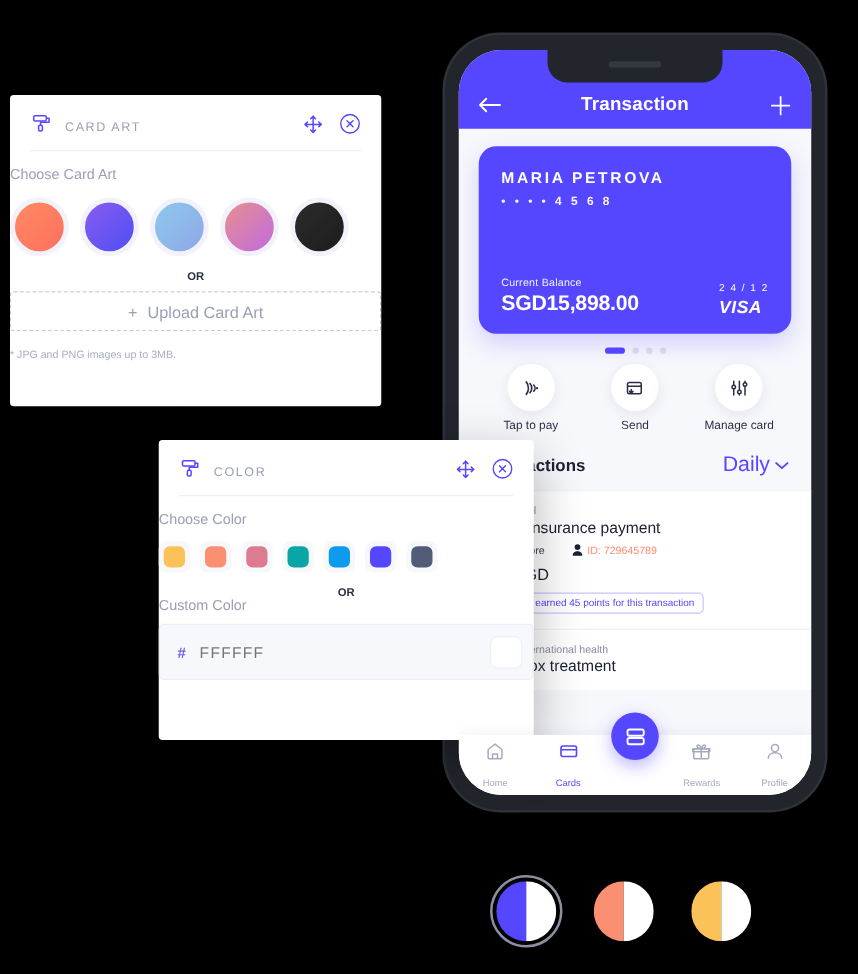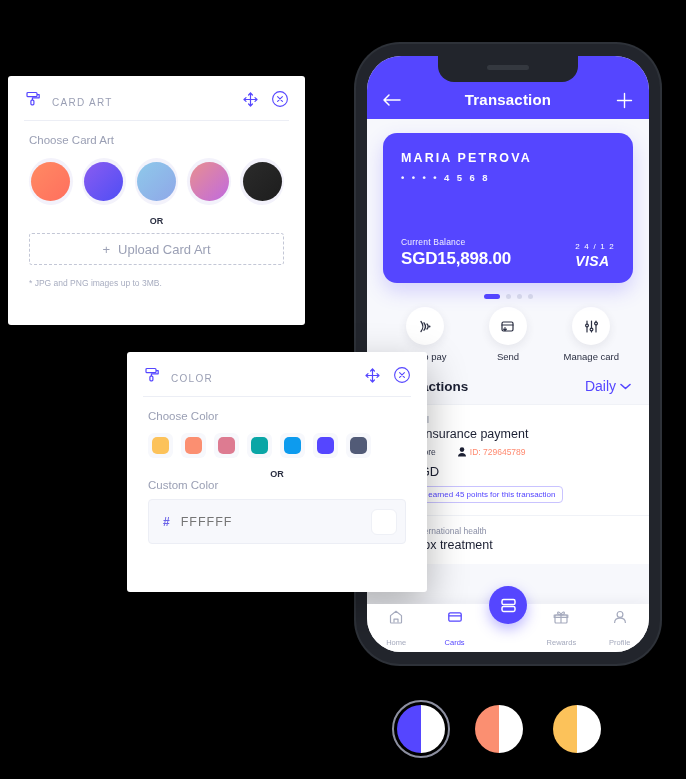--- a/index.html
+++ b/index.html
@@ -6,21 +6,21 @@
   html, body {
     width: 686px; height: 779px;
     background: #000000;
     font-family: "Liberation Sans", sans-serif;
     overflow: hidden;
   }
   #stage { position: relative; width: 686px; height: 779px; }
 
   
   #phone-mockup {
-    position: absolute; left: 356px; top: 44px;
+    position: absolute; left: 356px; top: 28px;
     width: 304px; height: 620px;
     background: #22252c;
     border-radius: 44px;
     box-shadow: 0 0 0 2px #2e3239, 0 24px 50px rgba(0,0,0,.7);
     padding: 12px 11px;
   }
   #phone-screen {
     position: relative; width: 100%; height: 100%;
     background: #f7f8fc; border-radius: 34px; overflow: hidden;
   }
@@ -81,21 +81,21 @@
     box-shadow: 0 3px 10px rgba(40,44,63,.09);
   }
   .action-label { font-size: 9.5px; color: #2b2f42; }
 
   
   #tx-header {
     display: flex; align-items: center; justify-content: space-between;
     padding: 16px 18px 10px;
   }
   #tx-heading { font-size: 13.5px; font-weight: bold; color: #1c2033; }
-  #tx-filter { display: flex; align-items: center; gap: 4px; color: #5546ff; font-size: 14px; cursor: pointer; }
+  #tx-filter { display: flex; align-items: center; gap: 4px; color: #5546ff; font-size: 17px; cursor: pointer; }
 
   .tx-item { background: #fff; padding: 10px 18px 12px; border-top: 1px solid #f0f2f7; }
   .tx-category { font-size: 8.5px; color: #8a8fa6; }
   .tx-title { font-size: 12.5px; color: #1c2033; margin-top: 2px; }
   .tx-meta { display: flex; align-items: center; gap: 22px; margin-top: 6px; }
   .tx-meta span { font-size: 8.5px; color: #3a3f55; display: flex; align-items: center; gap: 4px; }
   .tx-id { color: #ff8a70 !important; }
   .tx-amount { font-size: 13px; color: #1c2033; margin-top: 7px; }
   .tx-badge {
     display: inline-block; margin-top: 7px; border: 1px solid #c9c3ff; border-radius: 4px;
@@ -125,21 +125,21 @@
   }
   #card-art-panel { left: 8px; top: 76px; width: 297px; height: 249px; }
   #color-panel { left: 127px; top: 352px; width: 300px; height: 240px; }
 
   .panel-head {
     display: flex; align-items: flex-end; padding: 14px 16px 0; gap: 10px;
   }
   .panel-title { font-size: 10px; color: #9a9fb4; letter-spacing: 1.3px; }
   .panel-head-actions { margin-left: auto; display: flex; align-items: center; gap: 12px; }
   .panel-rule { height: 1px; background: #eceef5; margin: 12px 16px 0; }
-  .panel-body { padding: 13px 21px 0; }
+  .panel-body { padding: 13px 0 0; }
   .panel-label { font-size: 11.5px; color: #9a9fb4; }
 
   
   #card-art-swatches { display: flex; gap: 9px; margin-top: 12px; }
   .art-swatch-ring {
     width: 47px; height: 47px; border-radius: 50%; background: #f3f2fb;
     display: flex; align-items: center; justify-content: center; cursor: pointer;
   }
   .art-swatch { width: 39px; height: 39px; border-radius: 50%; }
 

